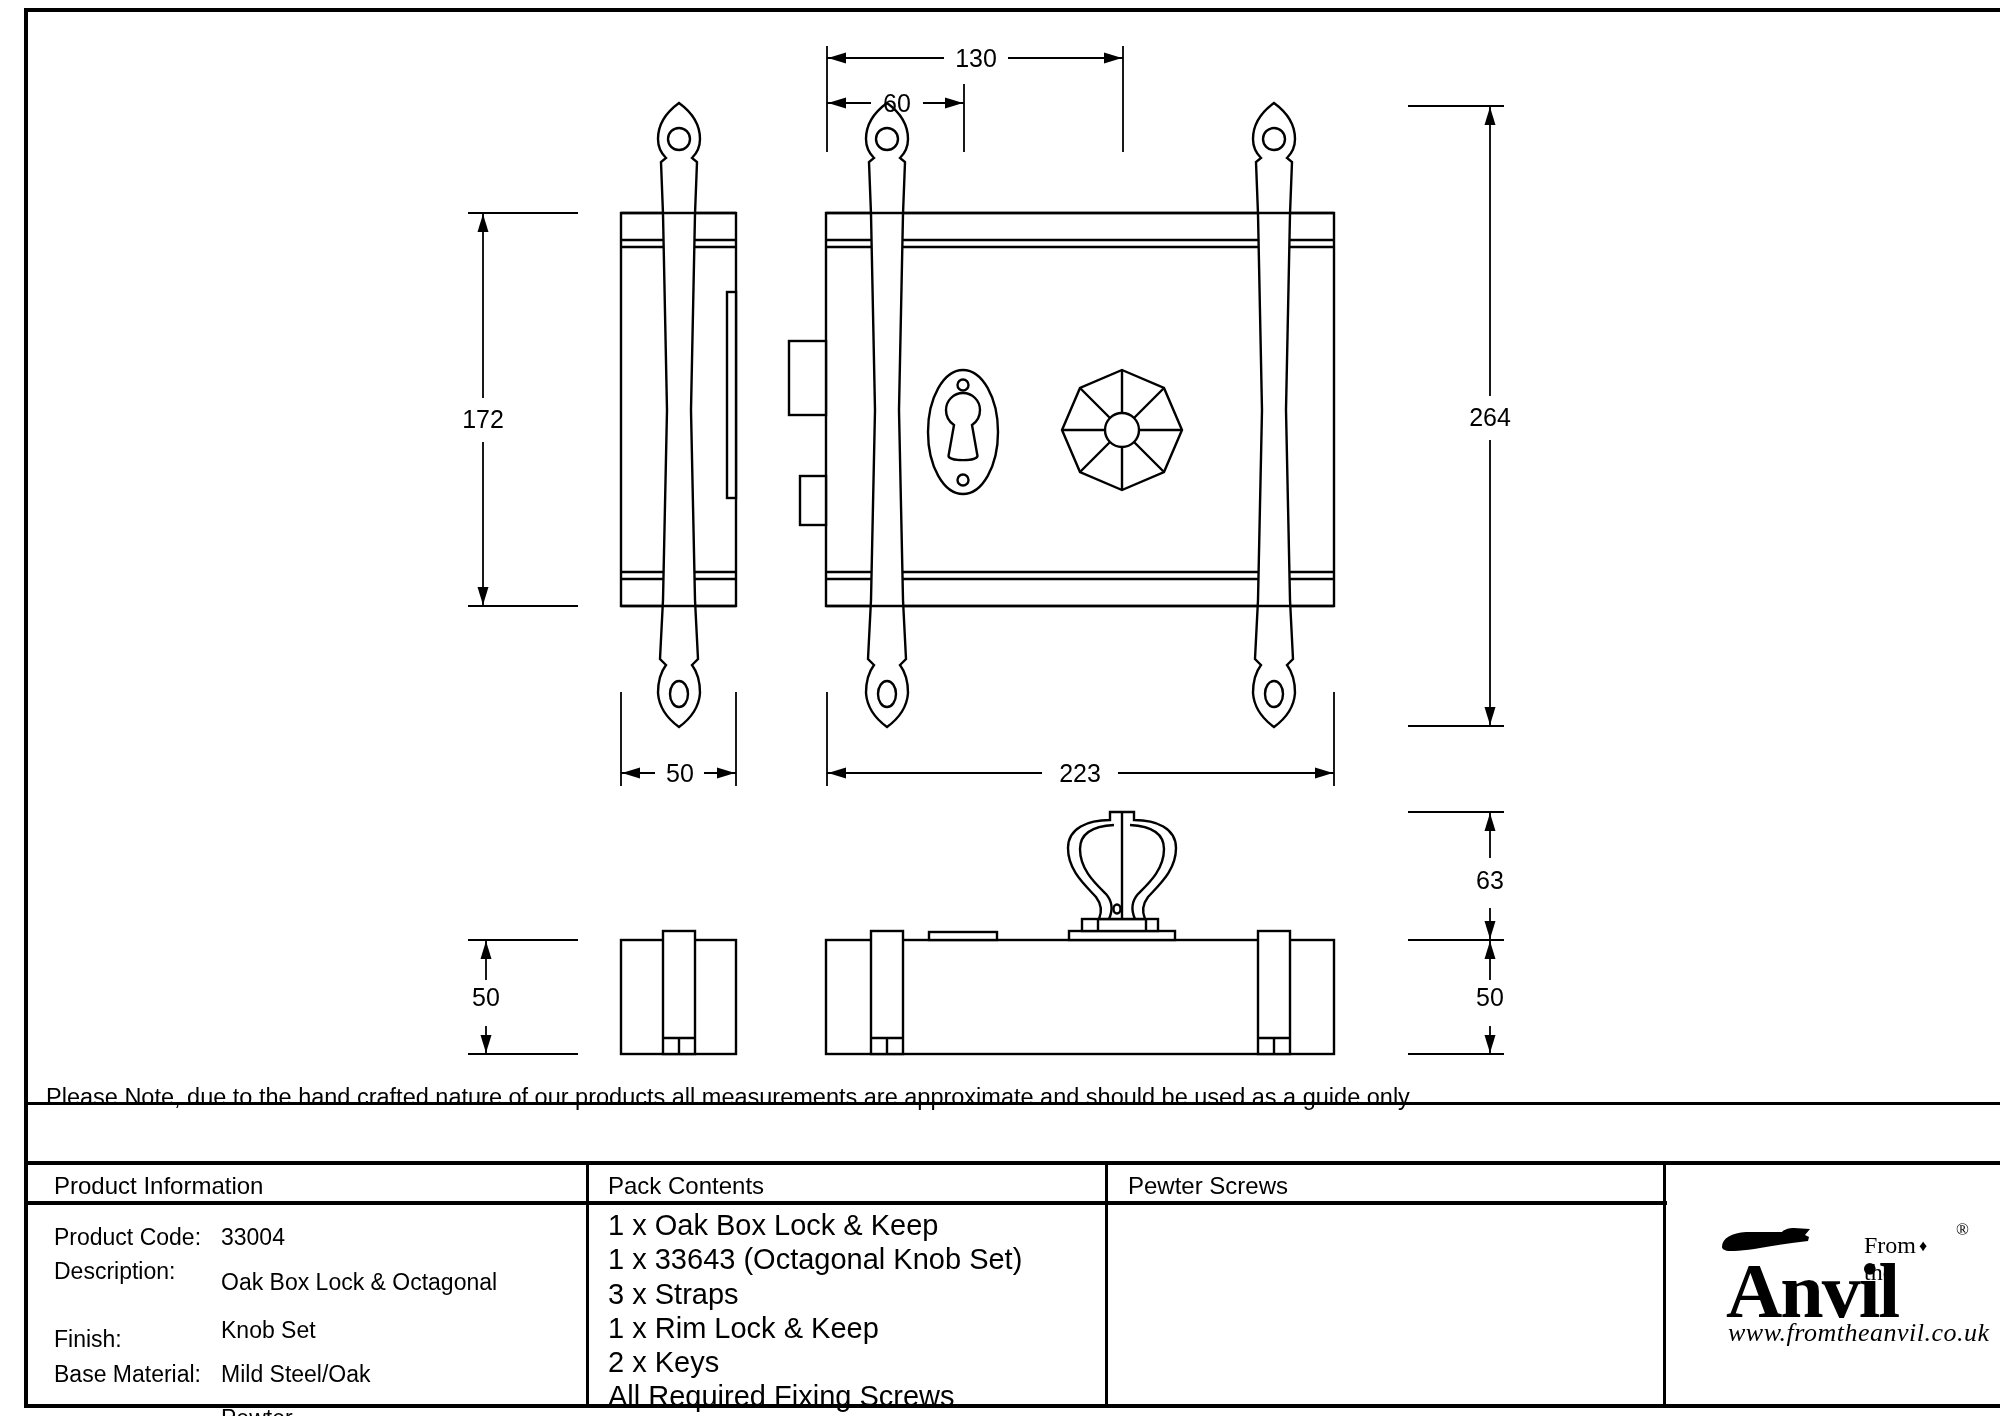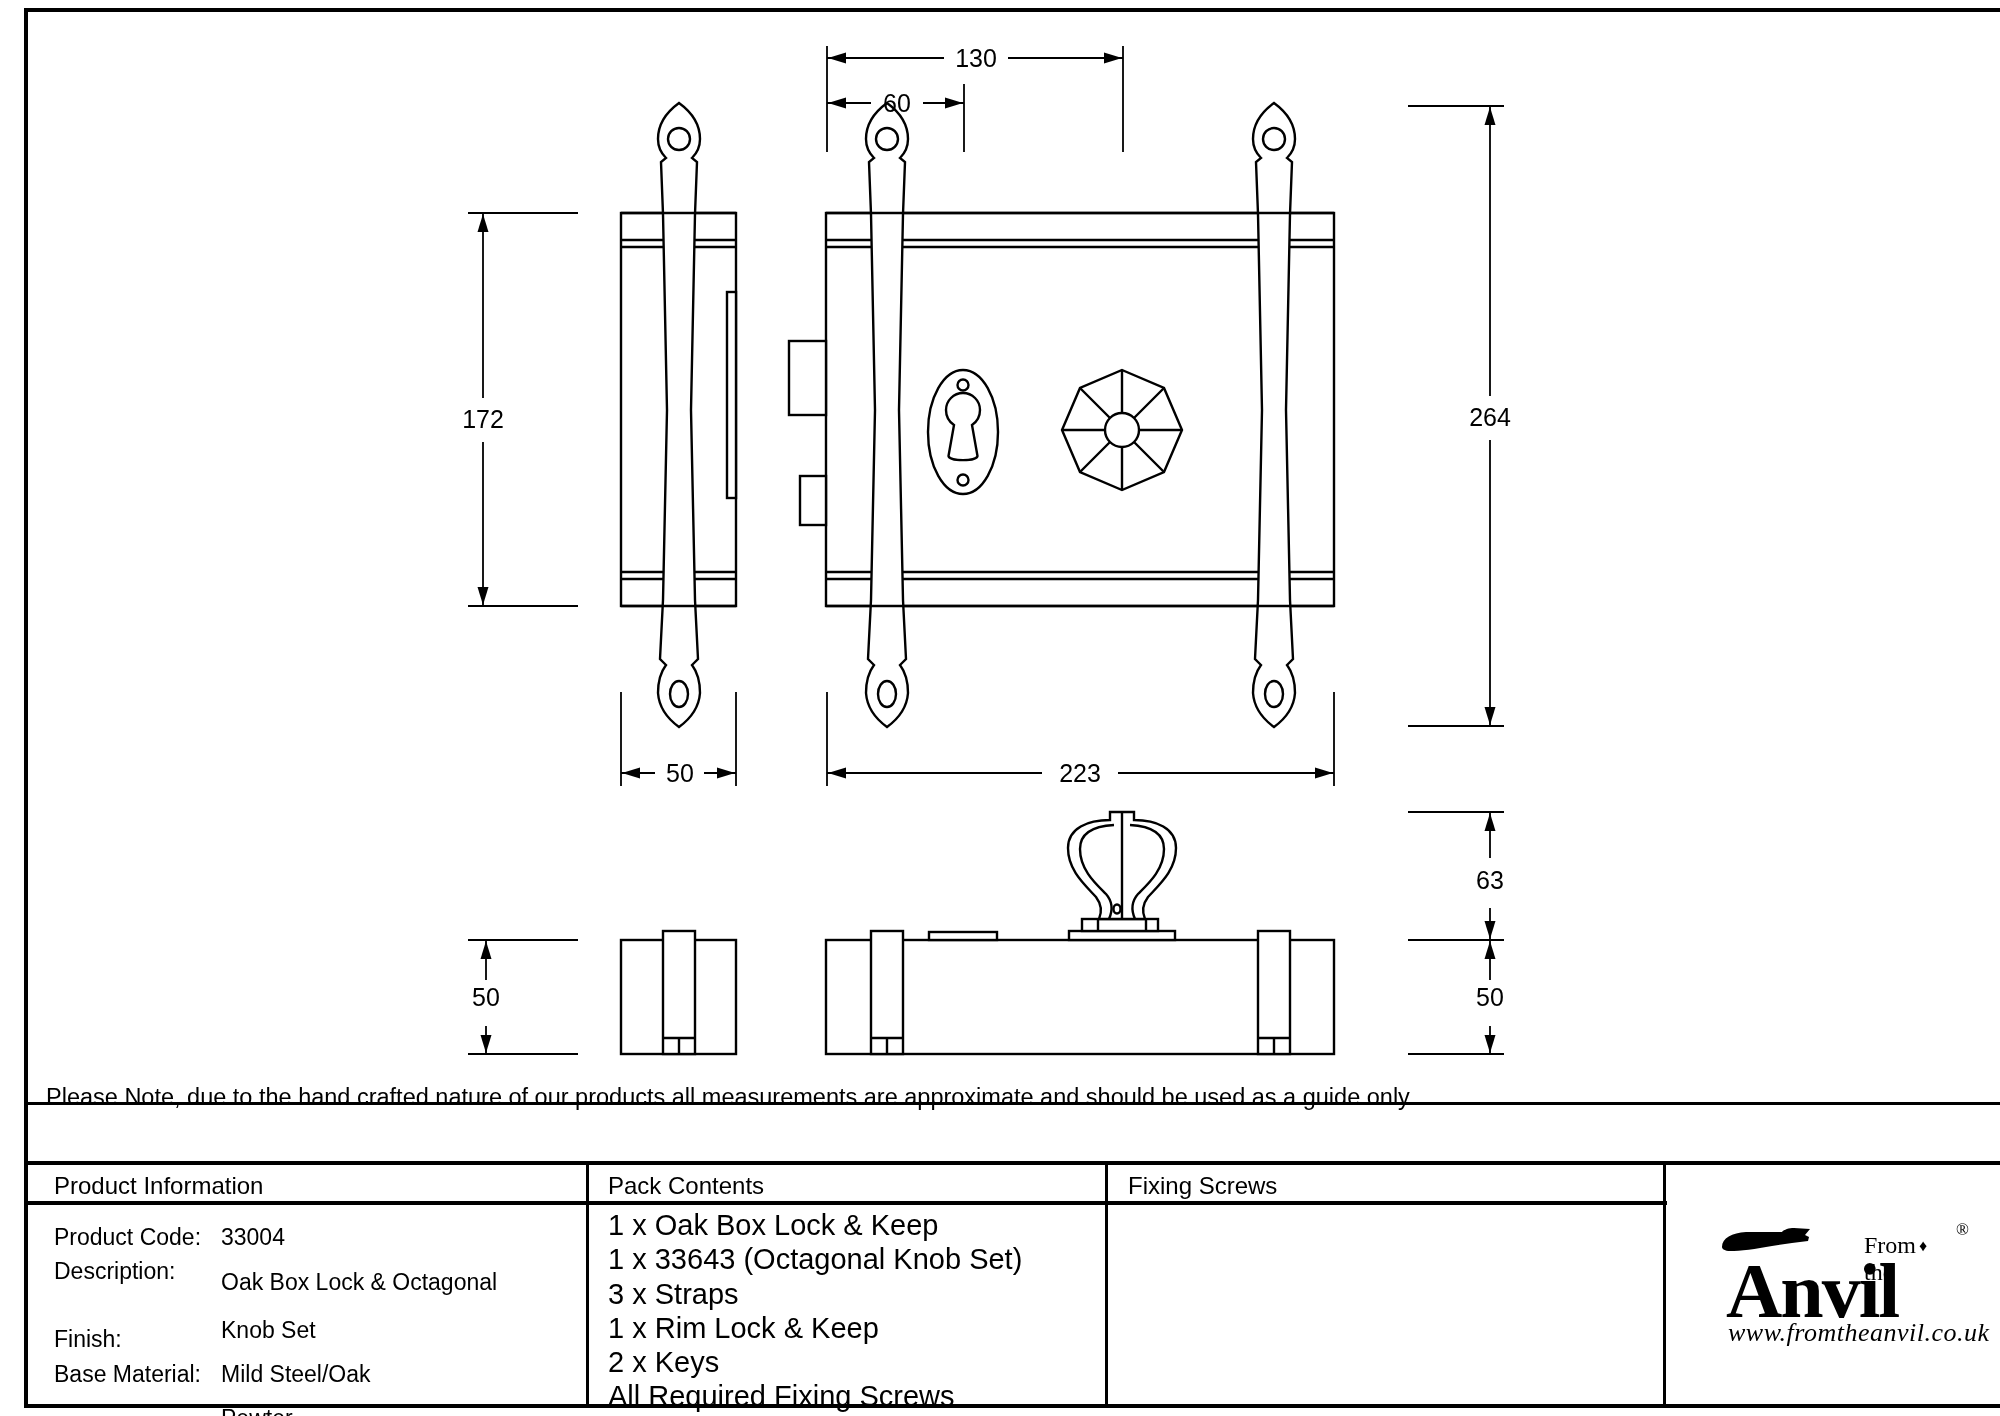--- a/index.html
+++ b/index.html
@@ -190,21 +190,21 @@
   <div class="bline" style="left:8px;  top:1161px; width:1984px; height:4px;"></div>
   <div class="bline" style="left:8px;  top:1201px; width:1643px; height:4px;"></div>
   <div class="bline" style="left:570px;  top:1161px; width:3px; height:247px;"></div>
   <div class="bline" style="left:1089px; top:1161px; width:3px; height:247px;"></div>
   <div class="bline" style="left:1647px; top:1161px; width:3px; height:247px;"></div>
 
   <div class="note-txt">Please Note, due to the hand crafted nature of our products all measurements are approximate and should be used as a guide only.</div>
 
   <div class="hdr" style="left:38px;  top:1172px;">Product Information</div>
   <div class="hdr" style="left:592px; top:1172px;">Pack Contents</div>
-  <div class="hdr" style="left:1112px;top:1172px;">Fixing Screws</div>
+  <div class="hdr" style="left:1112px;top:1172px;">Pewter Screws</div>
 
   <div class="txt" style="left:38px;  top:1224px;">Product Code:</div>
   <div class="txt" style="left:205px; top:1224px;">33004</div>
   <div class="txt" style="left:38px;  top:1258px;">Description:</div>
   <div class="txt wrapval" style="left:205px; top:1258px;">Oak Box Lock &amp; Octagonal Knob Set</div>
   <div class="txt" style="left:38px;  top:1326px;">Finish:</div>
   <div class="txt" style="left:205px; top:1405px;">Pewter</div>
   <div class="txt" style="left:38px;  top:1361px;">Base Material:</div>
   <div class="txt" style="left:205px; top:1361px;">Mild Steel/Oak</div>
 

